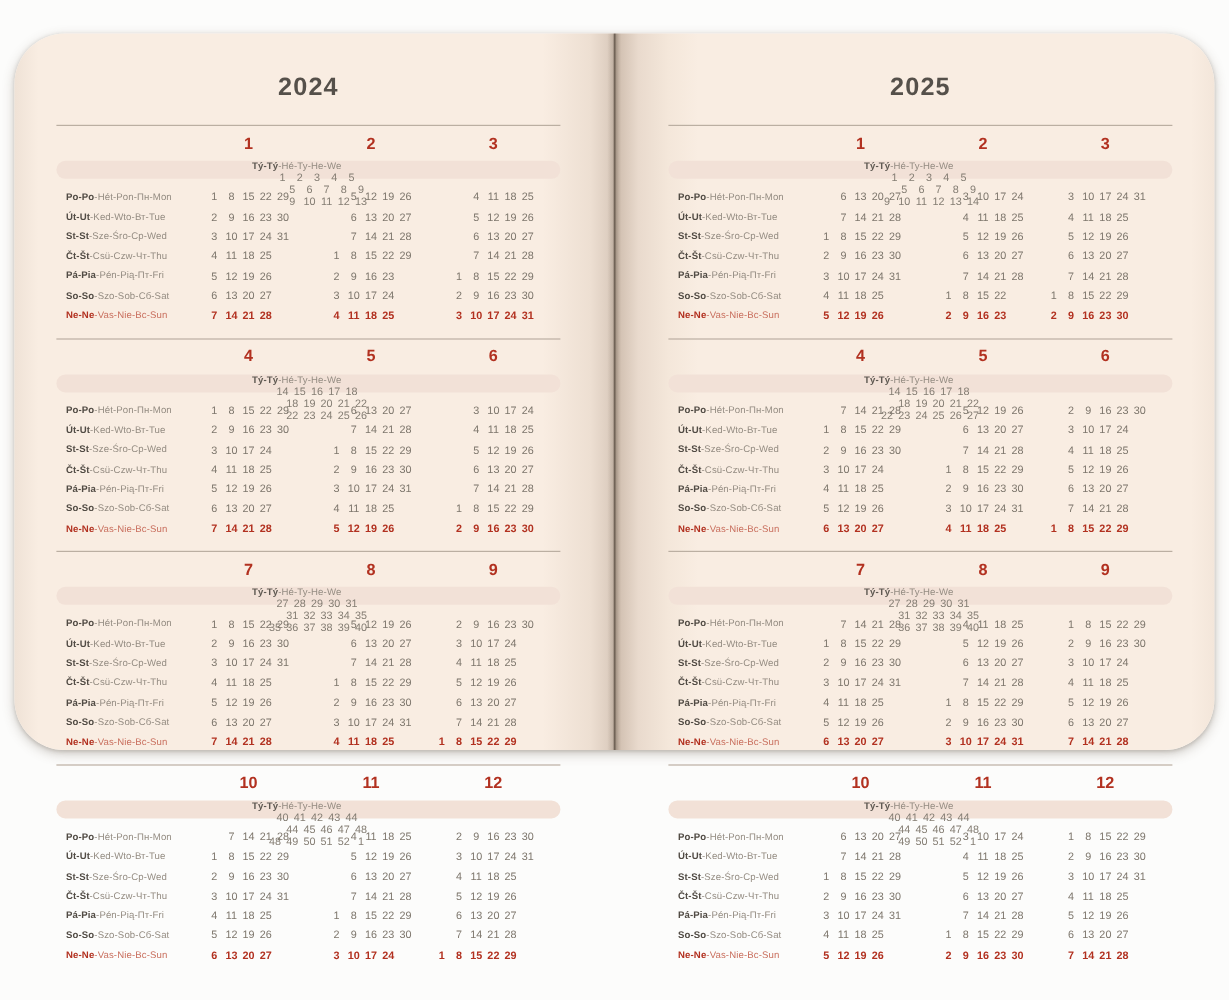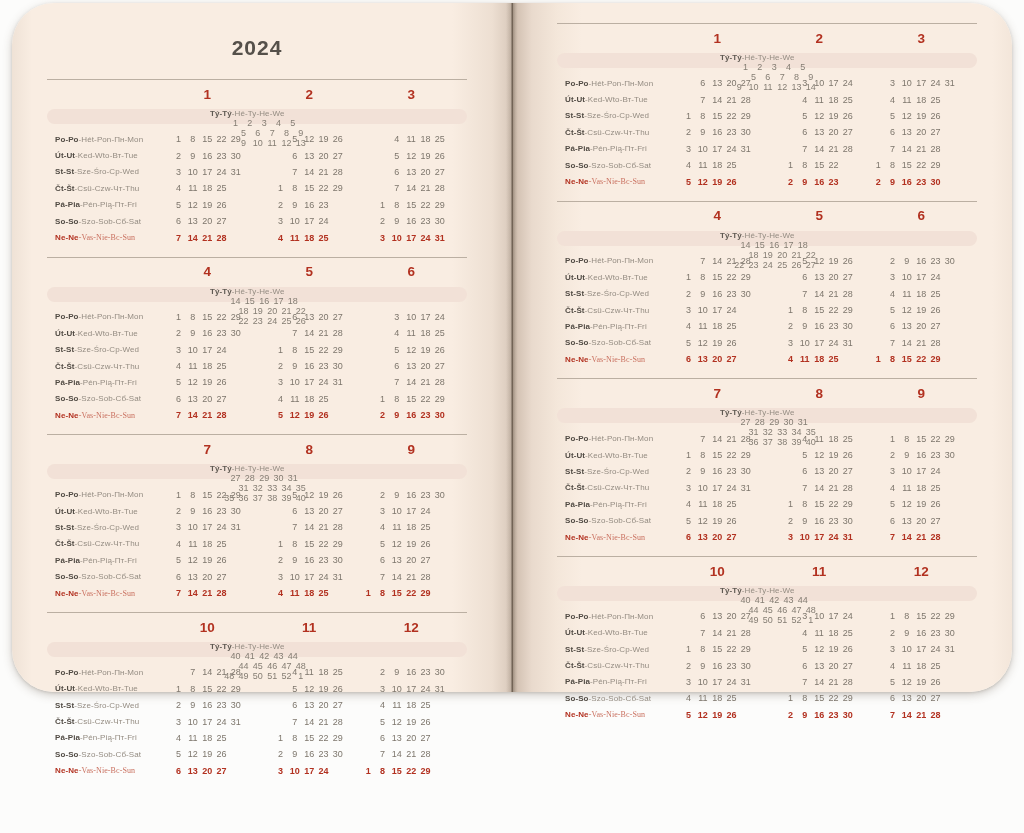--- a/index.html
+++ b/index.html
@@ -1,17 +1,17 @@
 <!DOCTYPE html>
 <html><head>
 <meta charset="utf-8">
 <style>
   html,body{margin:0;padding:0;width:1024px;height:833px;overflow:hidden;
     background:#fcfcfb;font-family:"Liberation Sans","DejaVu Sans",sans-serif;}
-  .book{position:absolute;left:12px;top:3px;width:1000px;height:689px;
+  .book{position:absolute;left:12px;top:28px;width:1000px;height:597px;
     border-radius:42px;display:flex;
     box-shadow:0 3px 10px rgba(90,75,60,.28),0 1px 3px rgba(90,75,60,.18);align-items:flex-end;}
   .page{width:500px;height:100%;position:relative;box-sizing:border-box;}
   .page.left{border-radius:42px 0 0 42px;
     background:linear-gradient(90deg,#efe2d6 0%,#f9ede2 4%,#f9ede2 88%,#eddfd2 96%,#d8c8ba 100%);}
   .page.right{border-radius:0 42px 42px 0;
     background:linear-gradient(90deg,#b8a899 0%,#d3c2b3 1%,#e9dacd 4%,#f4e7da 9%,#f9ede2 14%,#f9ede2 96%,#f3e6da 100%);}
   .spine{position:absolute;top:0;bottom:0;left:494px;width:12px;pointer-events:none;
     background:linear-gradient(90deg,rgba(110,95,80,0) 0%,rgba(110,95,80,.22) 40%,rgba(75,62,50,.78) 52%,rgba(110,95,80,.30) 62%,rgba(110,95,80,.10) 80%,rgba(110,95,80,0) 100%);}
   .content{position:relative;width:420px;}
@@ -24,21 +24,21 @@
   .row{display:flex;align-items:center;box-sizing:border-box;width:420px;}
   .months-row{height:20px;margin-bottom:5px;}
   .pill-row{height:15px;background:#f2e1d7;border-radius:8.5px;margin-bottom:7px;flex-direction:column;}
   .day-row{height:16.4px;}
   .lbl{width:110px;padding-left:8px;box-sizing:border-box;font-size:8px;
     white-space:nowrap;letter-spacing:.1px;}
   .lbl .strong{font-weight:bold;color:#514b44;}
   .lbl .rest{color:#948c82;}
   .pill-row .lbl .strong{color:#5f5952;}
   .day-row.sunday .lbl .strong{color:#b23120;}
-  .day-row.sunday .lbl .rest{color:#c9705f;font-family:Liberation Serif, serif;}
+  .day-row.sunday .lbl .rest{color:#c9705f;}
   .mgrid{width:86px;display:grid;grid-template-columns:repeat(6,1fr);
     font-size:9px;text-align:center;color:#7d766c;}
   .row .mgrid + .mgrid, .row .mcell + .mcell{margin-left:16px;}
   .pill-row .mgrid{color:#847d73;}
   .day-row.sunday .mgrid{color:#b23120;font-weight:bold;}
   .lbl-spacer{width:110px;flex:0 0 110px;}
   .mcell{width:86px;}
   .mnum{display:block;margin-left:14.3px;width:71.7px;text-align:center;
     color:#b23120;font-weight:bold;font-size:13.5px;}
 </style>
@@ -968,20 +968,21 @@
                 <span class="cell">29</span>
                 <span class="cell"></span>
               </div>
             </div>
           </div>
         </div>
     </div>
   </div>
   <div class="page right">
     <div class="content">
+      <div class="year">2025</div>
       <div class="sections">
           <div class="section">
             <div class="row months-row">
               <div class="lbl-spacer"></div>
               <div class="mcell">
                 <span class="mnum">1</span>
               </div>
               <div class="mcell">
                 <span class="mnum">2</span>
               </div>

